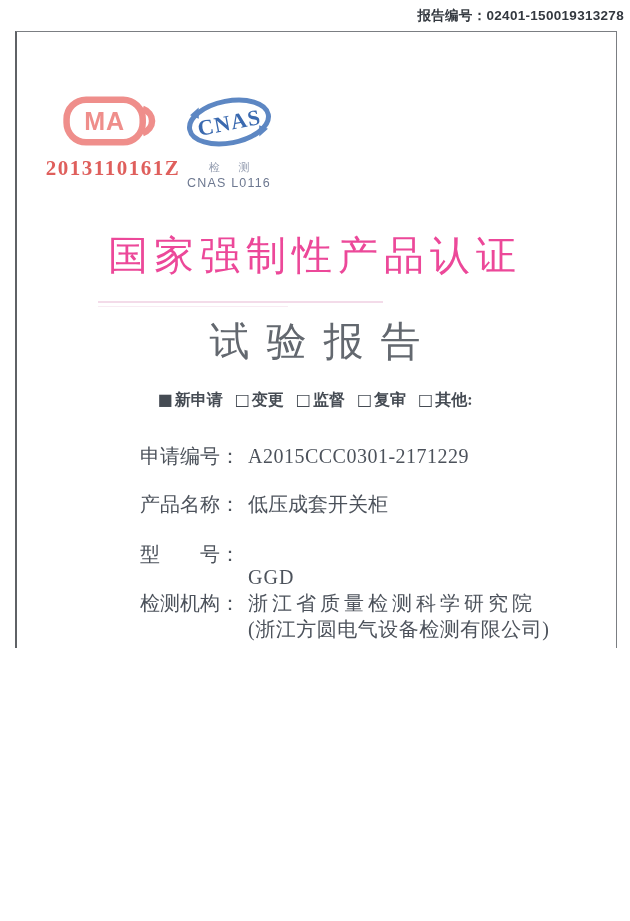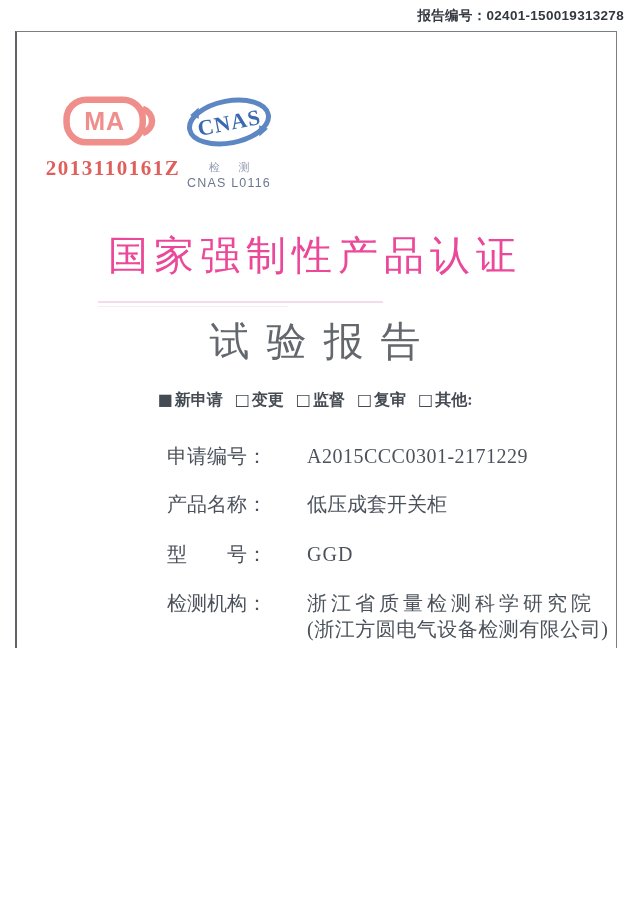--- a/index.html
+++ b/index.html
@@ -39,30 +39,30 @@
     font-size:40px;letter-spacing:17px;text-indent:17px;color:#63686f;font-weight:400;white-space:nowrap;
   }
   
   .app-type-row{
     position:absolute;left:15px;top:390px;width:600px;text-align:center;
     font-size:16px;font-weight:700;color:#454b53;white-space:nowrap;
   }
   .app-type-row .opt{margin:0 4px;text-align:center;}
   .app-type-row .cb{font-family:"DejaVu Sans","Liberation Sans",sans-serif;font-weight:400;margin-right:2px;}
   
-  .field-row{position:absolute;left:167px;display:flex;align-items:flex-start;
-    font-size:20px;line-height:26px;color:#4c525b;white-space:nowrap;gap:32px;}
+  .field-row{position:absolute;left:140px;display:flex;align-items:flex-start;
+    font-size:20px;line-height:26px;color:#4c525b;white-space:nowrap;}
   .field-row .lbl{flex:none;}
   .field-row .vals{margin-left:8px;}
   .row-appno{top:443px;}
   .row-product{top:491px;}
   .row-model{top:541px;}
   .row-agency{top:590px;}
   .val-appno{letter-spacing:.5px;}
-  .val-model{letter-spacing:1px;}
+  .val-model{letter-spacing:1px;margin-top:23px;}
   .val-agency{letter-spacing:4px;}
   .val-agency2{letter-spacing:.5px;}
   
   .cqc-block{position:absolute;left:261px;top:675px;width:110px;height:92px;}
 </style>
 </head>
 <body>
 
 <div class="page">
 

